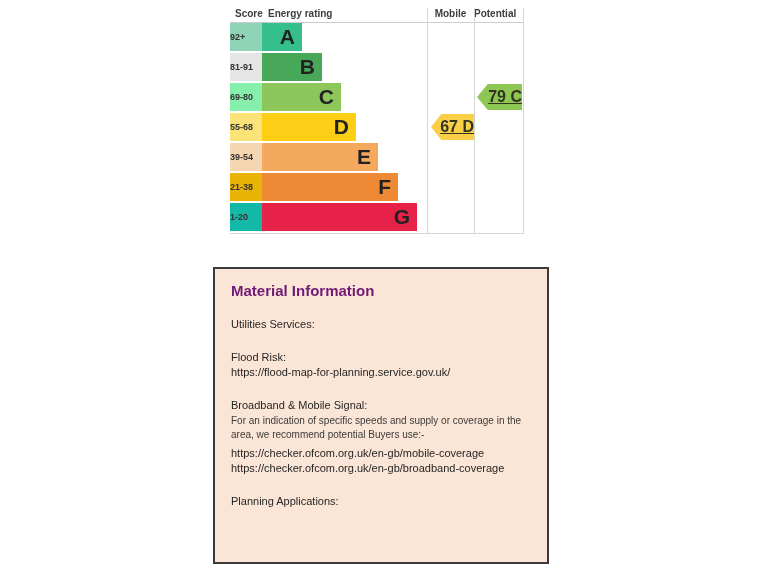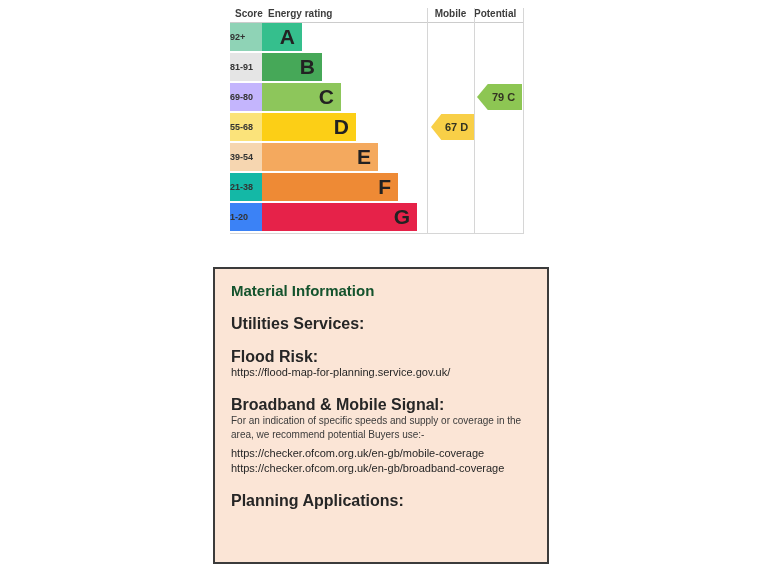--- a/index.html
+++ b/index.html
@@ -26,35 +26,36 @@
     font-size:9px; font-weight:700; color:#333333; line-height:28px; 
   }
   .bar { position:absolute; left:32px; top:0; height:28px; }
   .bar .letter {
     position:absolute; right:7px; top:0; font-size:21px; font-weight:700;
     color:#222222; line-height:27px;
   }
 
   .arrow {
     position:absolute; height:26px; line-height:26px; box-sizing:border-box;
-    text-align:center; padding-left:8px; font-size:11px; font-weight:700; color:#333322;
+    text-align:right; padding-left:8px; font-size:16px; font-weight:700; color:#333322;
     clip-path:polygon(0 50%, 24% 0, 100% 0, 100% 100%, 24% 100%);
+    text-decoration:underline;
   }
   #arrow-current { left:201px; width:43px; }
   #arrow-potential { left:247px; width:45px; }
 
   
   .mi-box {
     position:absolute; left:213px; top:267px; width:336px; height:297px;
     box-sizing:border-box; background:#fbe5d6; border:2px solid #3b3b3b;
     padding:13px 16px; color:#262626;
   }
-  .mi-title { font-size:15px; font-weight:700; margin:0 0 17px 0; color:#14532d; }
+  .mi-title { font-size:15px; font-weight:700; margin:0 0 17px 0; color:#701a75; }
   .mi-section { margin-bottom:17px; }
-  .mi-heading { font-size:16px; font-weight:700; line-height:16px; }
+  .mi-heading { font-size:11px; font-weight:400; line-height:16px; }
   .mi-line { font-size:11px; line-height:15px; }
   .mi-note { font-size:10px; line-height:14px; margin:1px 0 4px 0; color:#3b3b3b; }
 </style>
 </head>
 <body>
 
 <div class="epc" id="epc">
   <span class="epc-h" id="h-score">Score</span>
   <span class="epc-h" id="h-rating">Energy rating</span>
   <span class="epc-h" id="h-current">Mobile</span>
@@ -72,45 +73,45 @@
           <span class="letter">A</span>
         </div>
       </div>
       <div class="band-row" style="top: 45px;">
         <div class="score-cell" style="background:#e5e5e5">81-91</div>
         <div class="bar" style="background:#46a858;width:60px">
           <span class="letter">B</span>
         </div>
       </div>
       <div class="band-row" style="top: 75px;">
-        <div class="score-cell" style="background:#c4b5fd">69-80</div>
+        <div class="score-cell" style="background:#86efac">69-80</div>
         <div class="bar" style="background:#8dc65b;width:79px">
           <span class="letter">C</span>
         </div>
       </div>
       <div class="band-row" style="top: 105px;">
         <div class="score-cell" style="background:#fbe37a">55-68</div>
         <div class="bar" style="background:#fccf16;width:94px">
           <span class="letter">D</span>
         </div>
       </div>
       <div class="band-row" style="top: 135px;">
         <div class="score-cell" style="background:#f6d6b0">39-54</div>
         <div class="bar" style="background:#f4a95e;width:116px">
           <span class="letter">E</span>
         </div>
       </div>
       <div class="band-row" style="top: 165px;">
-        <div class="score-cell" style="background:#14b8a6">21-38</div>
+        <div class="score-cell" style="background:#eab308">21-38</div>
         <div class="bar" style="background:#ee8a35;width:136px">
           <span class="letter">F</span>
         </div>
       </div>
       <div class="band-row" style="top: 195px;">
-        <div class="score-cell" style="background:#3b82f6">1-20</div>
+        <div class="score-cell" style="background:#14b8a6">1-20</div>
         <div class="bar" style="background:#e62249;width:155px">
           <span class="letter">G</span>
         </div>
       </div>
     </div>
 
   <div class="arrow" id="arrow-current" style="top: 106px; background: rgb(248, 207, 71);">67 D</div>
   <div class="arrow" id="arrow-potential" style="top: 76px; background: rgb(141, 198, 83);">79 C</div>
 </div>
 

